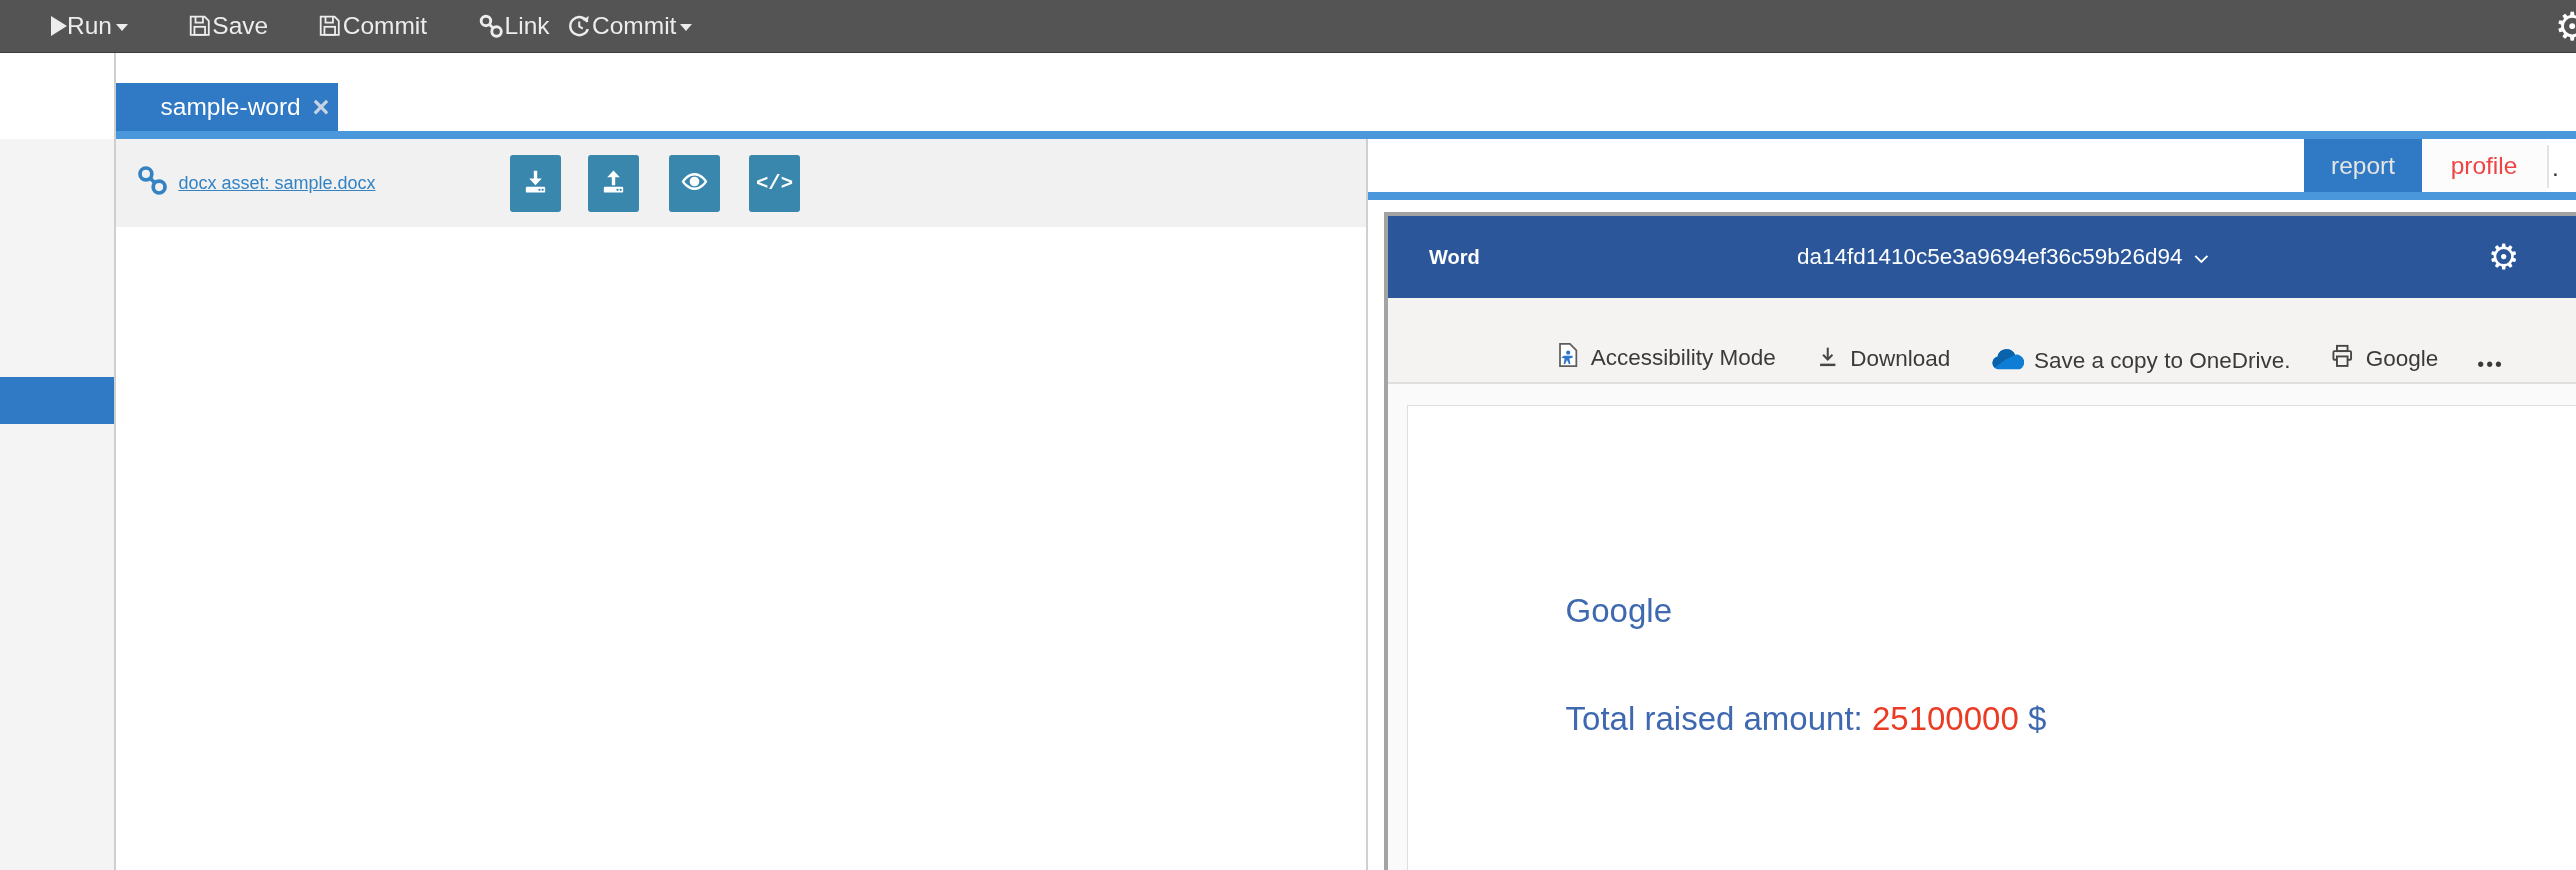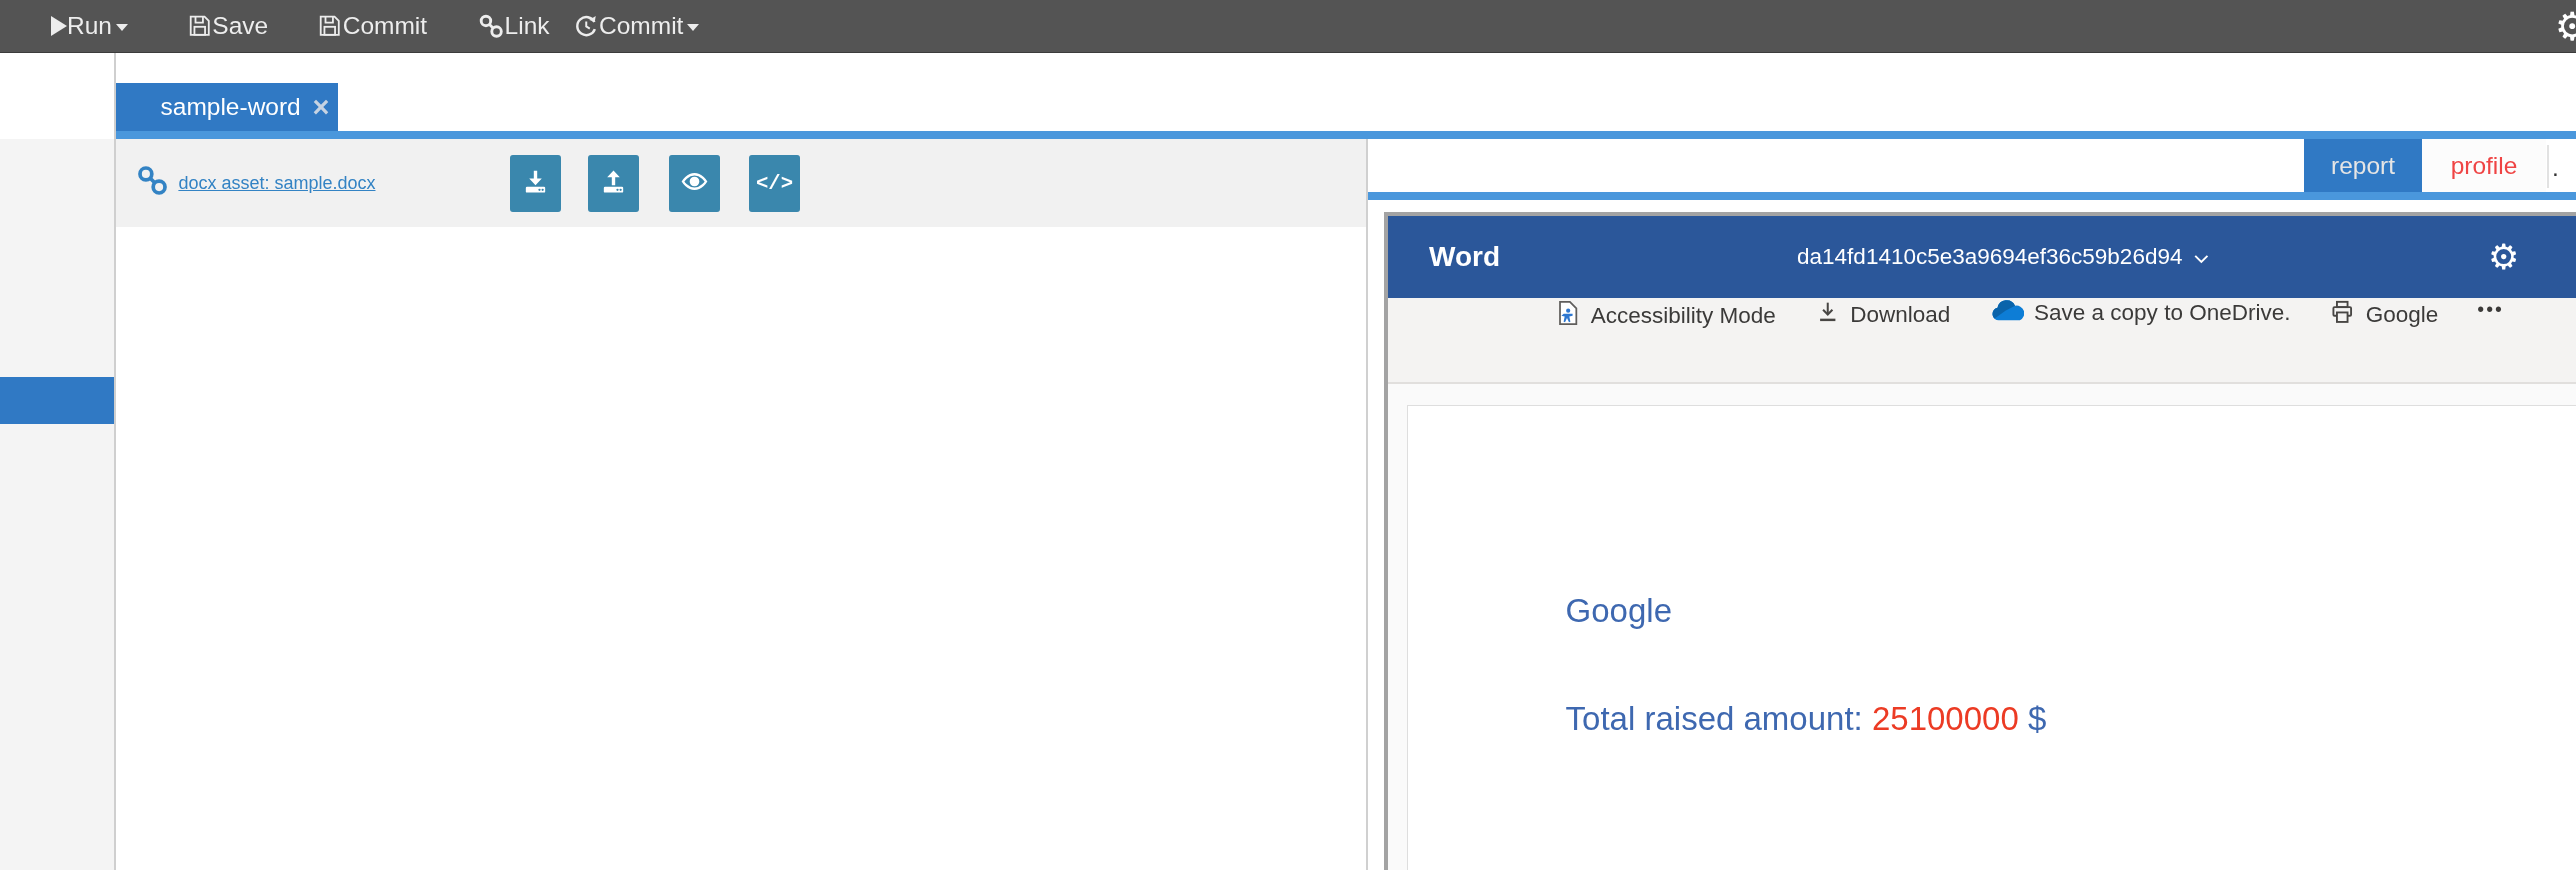--- a/index.html
+++ b/index.html
@@ -10,21 +10,21 @@
   }
   
   .topbar {
     position:absolute; left:0; top:0; width:2576px; height:53px;
     background:var(--topbar-bg,#545454); border-bottom:1px solid #3c3c3c;
     display:flex; align-items:center; padding-left:51px; color:#ededed;
     font-size:24.5px;
   }
   .tb-item { display:flex; align-items:center; gap:0; cursor:pointer; white-space:nowrap; }
   .tb-item svg { display:block; }
-  .m-run{ margin-right:59px; } .m-save{ margin-right:49px; } .m-saveall{ margin-right:51px; } .m-link{ margin-right:23px; }
+  .m-run{ margin-right:59px; } .m-save{ margin-right:49px; } .m-saveall{ margin-right:51px; } .m-link{ margin-right:16px; }
   .caret-down { width:0; height:0; border-left:6.9px solid transparent; border-right:6.9px solid transparent; border-top:7.8px solid #ededed; margin-left:3.9px; margin-top:2.9px; }
   .play-tri { width:0; height:0; border-top:10.8px solid transparent; border-bottom:10.8px solid transparent; border-left:16.7px solid #ededed; }
   .gear-cut { position:absolute; right:-13.7px; top:0px; font-size:39px; color:#fff; line-height:53px; }
 
   
   .side-rail { position:absolute; left:0; top:139px; width:114px; height:731px; background:#f4f4f4; }
   .rail-divider { position:absolute; left:114px; top:53px; width:2px; height:817px; background:#cfcfcf; }
   .rail-selection { position:absolute; left:0; top:377px; width:114px; height:47px; background:var(--accent-blue,#3079C4); }
 
   
@@ -60,25 +60,25 @@
 
   
   .word-frame {
     position:absolute; left:1384px; top:212px; width:1235px; height:706px;
     border-top:4.9px solid #a3a3a3; border-left:4.9px solid #a3a3a3; background:#fafafa;
   }
   .word-header {
     position:absolute; left:0; top:0; width:1230px; height:82px;
     background:var(--word-header-blue,#2B579A); color:#fff;
   }
-  .word-appname { position:absolute; left:41px; top:0; height:82px; display:flex; align-items:center; font-size:28px; font-weight:bold; }
+  .word-appname { position:absolute; left:41px; top:0; height:82px; display:flex; align-items:center; font-size:20px; font-weight:bold; }
   .word-title { position:absolute; left:0; top:0; width:1230px; height:82px; display:flex; align-items:center; justify-content:center; gap:11.8px; font-size:22.5px; cursor:pointer; }
   .word-gear { position:absolute; left:1100px; top:0; height:82px; display:flex; align-items:center; font-size:35px; cursor:pointer; }
   .word-toolbar { position:absolute; left:0; top:82px; width:1230px; height:86px; background:#f4f3f2; border-bottom:2px solid #e1dfdd; }
-  .wt-items { position:absolute; left:165px; top:0; height:78px; display:flex; align-items:flex-start; gap:39px; color:#3b3a39; font-size:22.5px; white-space:nowrap; }
+  .wt-items { position:absolute; left:165px; top:0; height:78px; display:flex; align-items:flex-end; gap:39px; color:#3b3a39; font-size:22.5px; white-space:nowrap; }
   .wt-item { display:flex; align-items:center; gap:9.8px; cursor:pointer; }
   .wt-more { font-size:19.6px; letter-spacing:2px; cursor:pointer; color:#3b3a39; }
   .word-canvas { position:absolute; left:0; top:171px; width:1230px; height:535px; }
   .doc-page { position:absolute; left:18.6px; top:17.6px; width:1372px; height:608px; background:#fff; border:1px solid #dedede; }
   .doc-content { padding:183px 0 0 158px; font-size:33px; color:var(--doc-text-blue,#3E68B0); }
   .doc-line1 { line-height:43px; }
   .doc-line2 { line-height:43px; margin-top:65px; }
   .doc-line2 .val { color:var(--doc-value-red,#EC3B24); }
 </style>
 </head>

